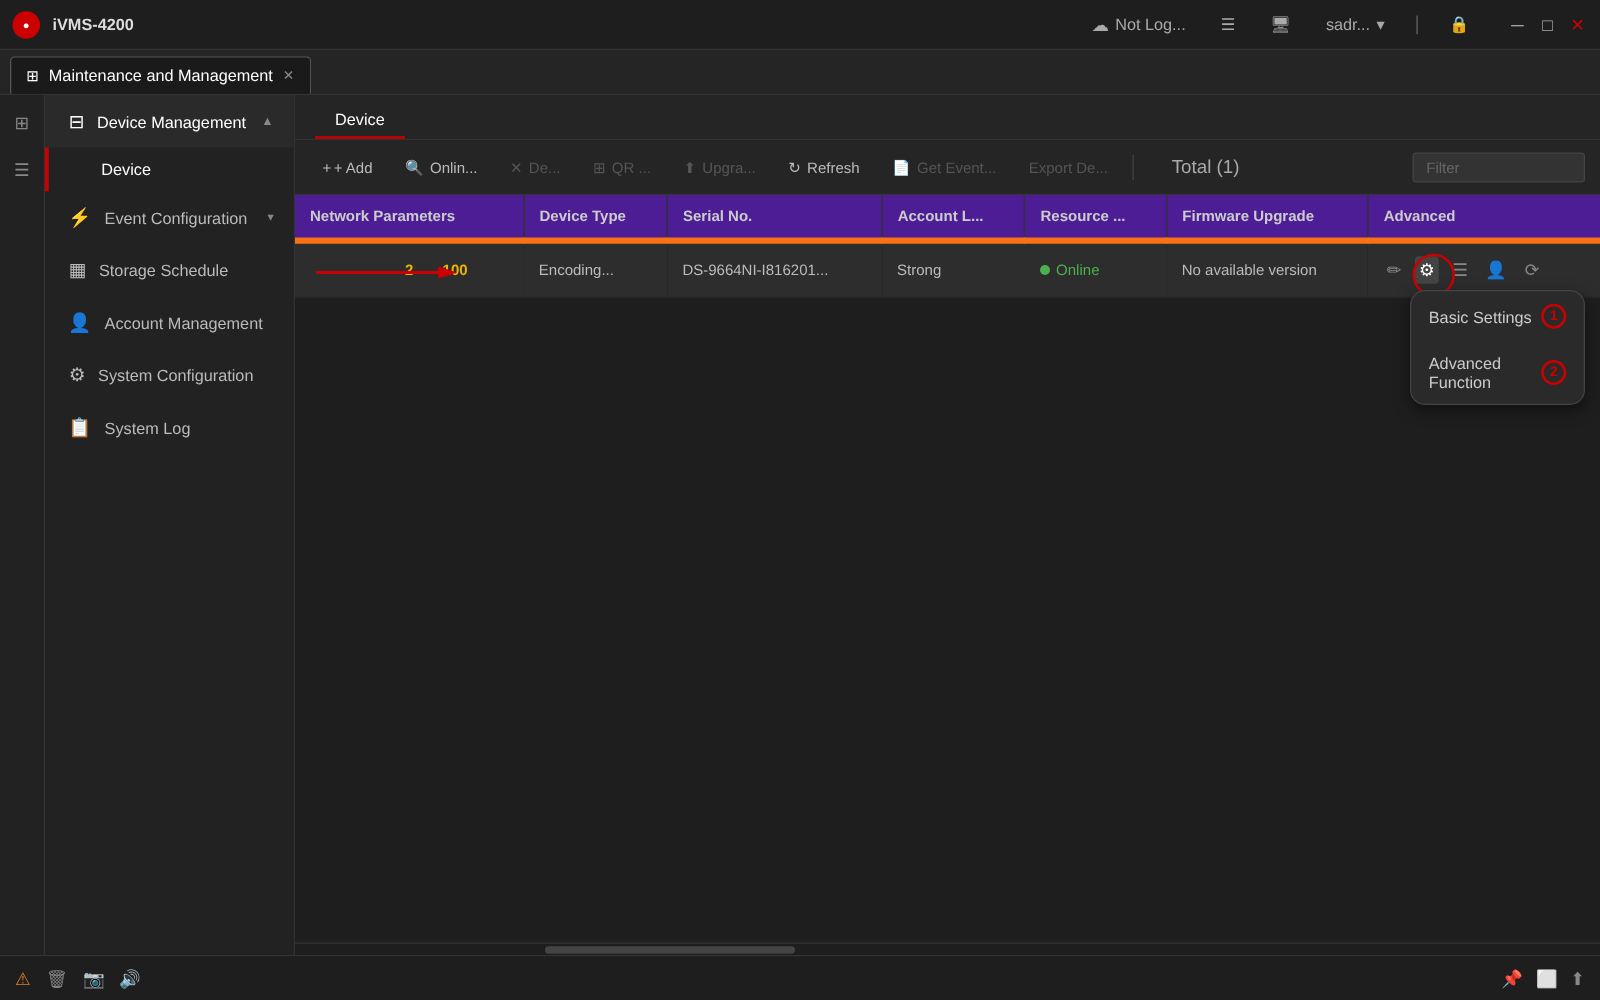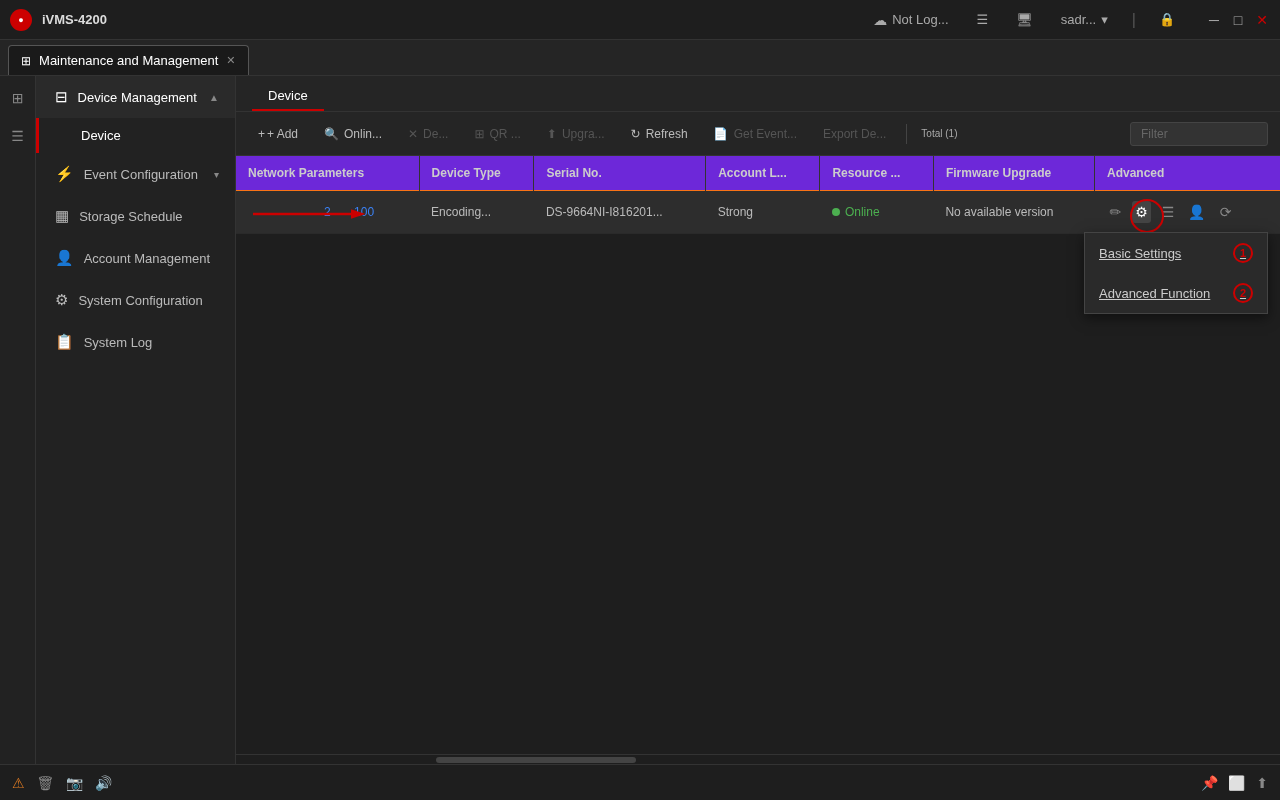--- a/index.html
+++ b/index.html
@@ -237,22 +237,22 @@
     }
     .toolbar-btn.disabled { color: #555; cursor: not-allowed; }
     .toolbar-sep {
       width: 1px;
       height: 20px;
       background: #444;
       margin: 0 4px;
     }
     .toolbar-total {
       color: #aaa;
-      font-size: 10px;
-      margin-left: 4px;
+      font-size: 15px;
+      margin-left: 20px;
     }
     #filter-input {
       margin-left: auto;
       background: #333;
       border: 1px solid #444;
       border-radius: 3px;
       padding: 4px 10px;
       color: #ccc;
       font-size: 12px;
       width: 138px;
@@ -263,22 +263,22 @@
     #table-container {
       flex: 1;
       overflow: auto;
     }
     table {
       width: 100%;
       border-collapse: collapse;
       font-size: 12px;
     }
     thead tr {
-      background: #6d28d9;
-      border-bottom: 1px solid #f97316;
+      background: #4c1d95;
+      border-bottom: 5px solid #f97316;
     }
     thead th {
       padding: 10px 12px;
       text-align: left;
       color: #ccc;
       font-weight: 600;
       white-space: nowrap;
       border-right: 1px solid #333;
     }
     thead th:last-child { border-right: none; }
@@ -339,25 +339,24 @@
       pointer-events: none;
     }
 
     
     #gear-dropdown {
       position: absolute;
       top: 232px;
       right: 12px;
       background: #2a2a2a;
       border: 1px solid #444;
-      border-radius: 0;
-      width: 184px;
+      border-radius: 12px;
+      width: 140px;
       z-index: 100;
       box-shadow: 0 4px 12px rgba(0,0,0,0.5);
-      text-decoration: underline;
     }
     .dropdown-item {
       display: flex;
       align-items: center;
       justify-content: space-between;
       padding: 10px 14px;
       font-size: 13px;
       color: #ccc;
       cursor: pointer;
     }
@@ -594,21 +593,21 @@
                   <svg width="120" height="24" style="position:absolute;top:0;left:0;pointer-events:none;">
                     <defs>
                       <marker id="arrowhead" markerWidth="6" markerHeight="4" refX="3" refY="2" orient="auto">
                         <polygon points="0 0, 6 2, 0 4" fill="#cc0000"></polygon>
                       </marker>
                     </defs>
                     <line x1="5" y1="12" x2="110" y2="12" stroke="#cc0000" stroke-width="2.5" marker-end="url(#arrowhead)"></line>
                   </svg>
                   &nbsp;&nbsp;&nbsp;&nbsp;&nbsp;&nbsp;&nbsp;&nbsp;&nbsp;&nbsp;&nbsp;&nbsp;&nbsp;&nbsp;
                 </span>
-                <span style="color:#3b82f6;">2 &nbsp;&nbsp;&nbsp;&nbsp;&nbsp; 100</span>
+                <span style="color:#eab308;font-weight:bold;">2 &nbsp;&nbsp;&nbsp;&nbsp;&nbsp; 100</span>
               </div>
             </td>
             <td>Encoding...</td>
             <td>DS-9664NI-I816201...</td>
             <td>Strong</td>
             <td>
               <div class="status-online">
                 <div class="status-dot"></div>
                 <span>Online</span>
               </div>

